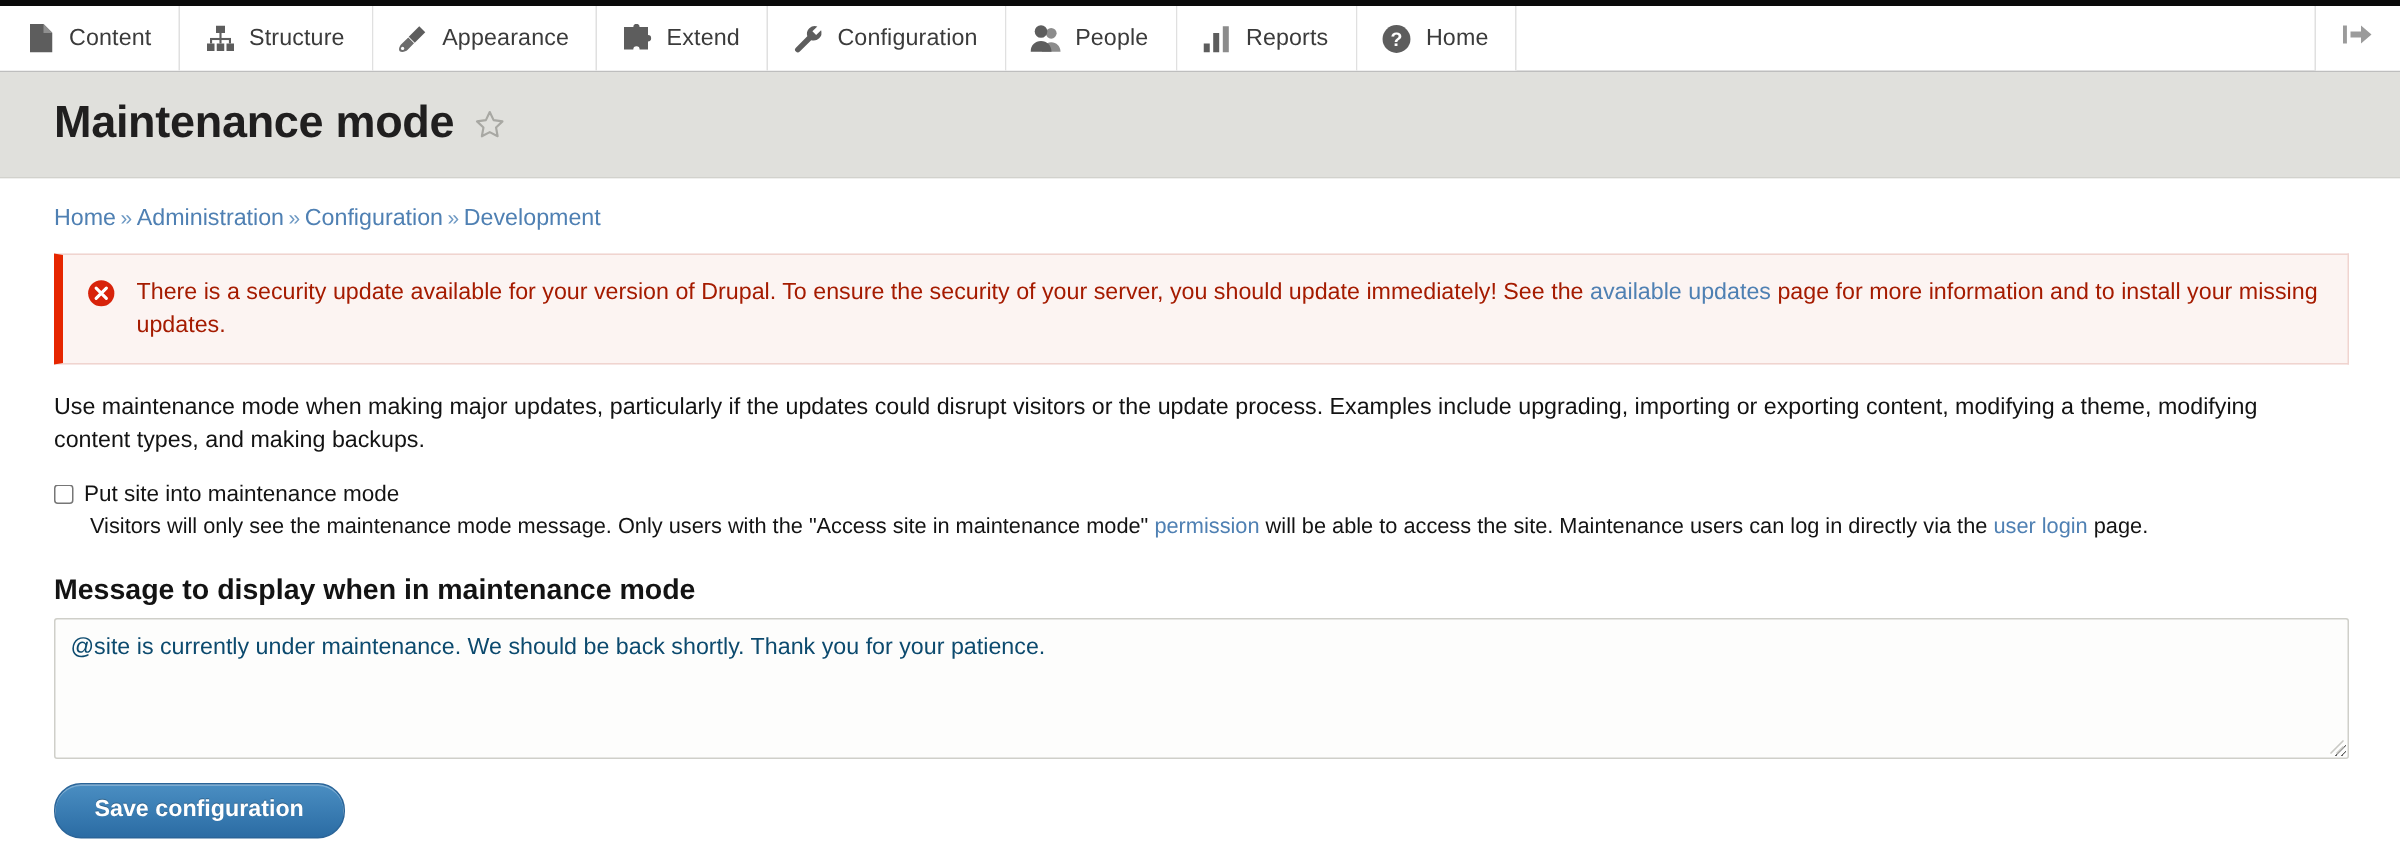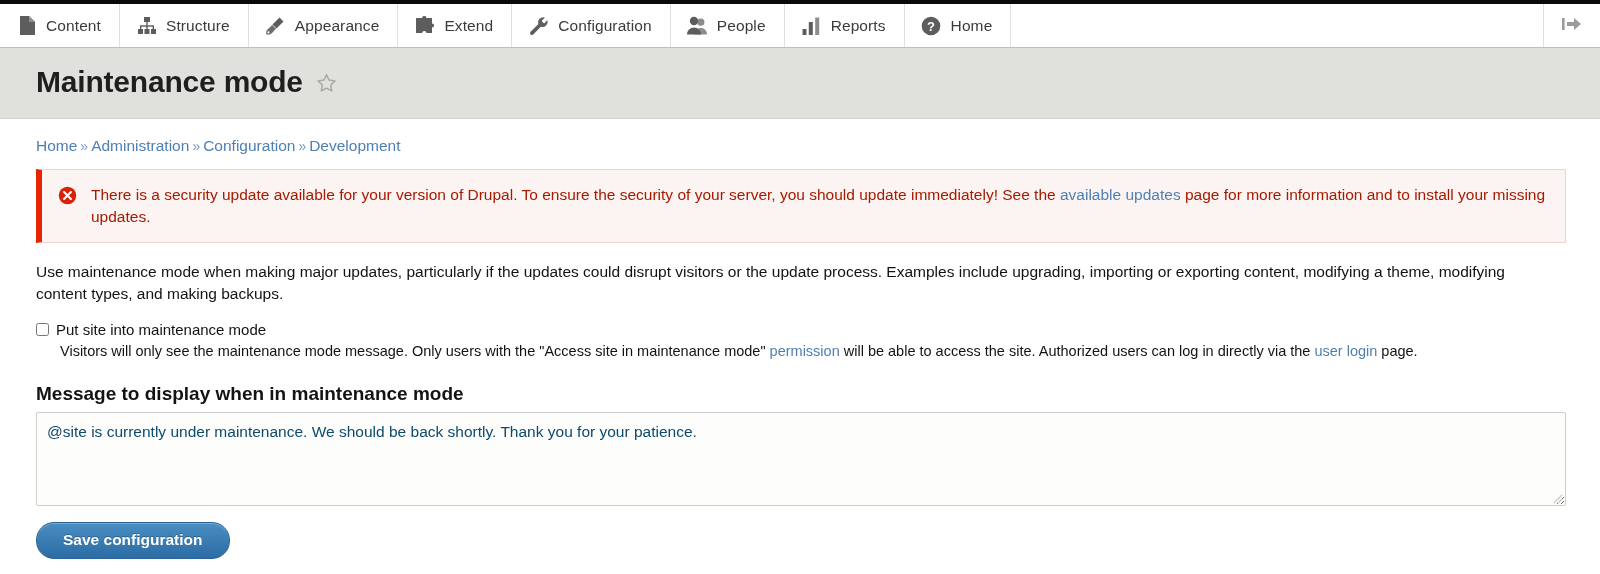--- a/index.html
+++ b/index.html
@@ -366,21 +366,21 @@
     <div class="msg-text"><span>There is a security update available for your version of Drupal. To ensure the security of your server, you should update immediately! See the </span><a>available updates</a><span> page for more information and to install your missing updates.</span></div>
   </div>
 
   <p class="intro">Use maintenance mode when making major updates, particularly if the updates could disrupt visitors or the update process. Examples include upgrading, importing or exporting content, modifying a theme, modifying content types, and making backups.</p>
 
   <div class="form-item-check">
     <div class="check-row">
       <input type="checkbox" id="maint-cb" style="">
       <label for="maint-cb">Put site into maintenance mode</label>
     </div>
-    <div class="check-desc"><span>Visitors will only see the maintenance mode message. Only users with the "Access site in maintenance mode" </span><a>permission</a><span> will be able to access the site. Authorized users can log in directly via the </span><a>user login</a><span> page.</span></div>
+    <div class="check-desc"><span>Visitors will only see the maintenance mode message. Only users with the "Access site in maintenance mode" </span><a>permission</a><span> will be able to access the site. Maintenance users can log in directly via the </span><a>user login</a><span> page.</span></div>
   </div>
 
   <label class="field-label" for="maint-msg">Message to display when in maintenance mode</label>
   <div class="ta-wrap">
     <textarea id="maint-msg" class="msg-area" placeholder="" style="">@site is currently under maintenance. We should be back shortly. Thank you for your patience.</textarea>
     <span class="resize-grip">
       <svg width="12" height="12" viewBox="0 0 12 12">
         <path d="M11 3L3 11M11 7l-4 4" stroke="#c9c9c4" stroke-width="1.1" stroke-linecap="round"></path>
       </svg>
     </span>

